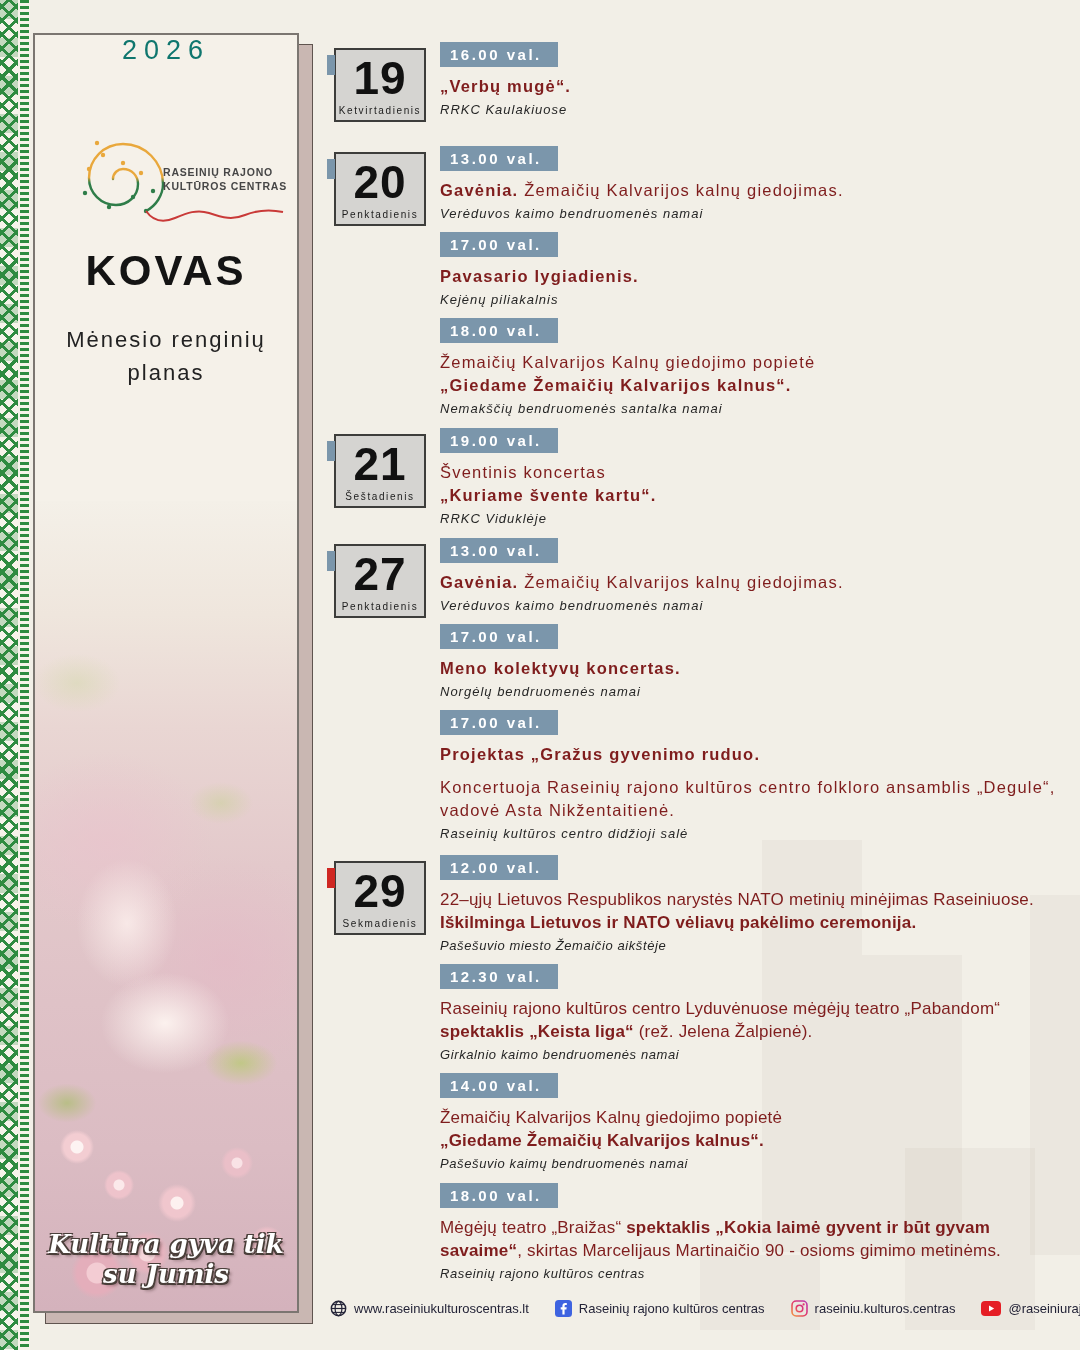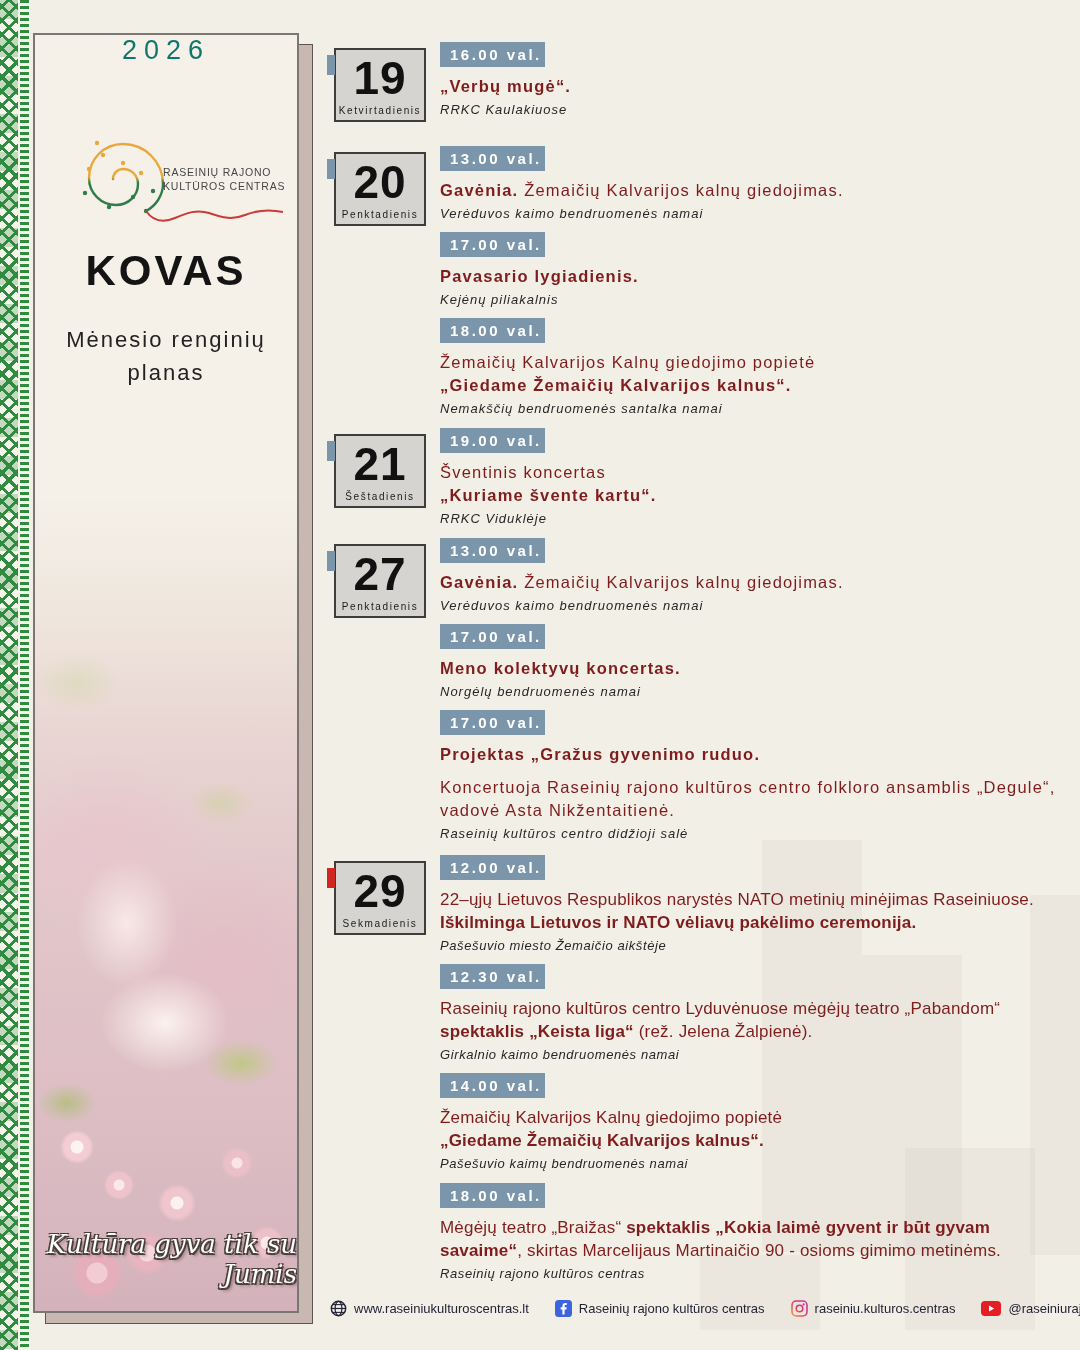--- a/index.html
+++ b/index.html
@@ -30,21 +30,21 @@
   .sidebar-card{
     position:absolute;left:33px;top:33px;width:262px;height:1276px;
     background:#f5f1e9;border:2px solid #7b7671;overflow:hidden;
   }
   .year{
     text-align:center;font-size:27px;letter-spacing:7px;
     color:#0f766e;font-weight:500;
   }
   .logo-row{position:absolute;left:10px;top:88px;width:246px;height:120px;}
   .logo-text{
-    position:absolute;left:118px;top:42px;font-size:10.5px;font-weight:400;
+    position:absolute;left:118px;top:42px;font-size:10.5px;font-weight:700;
     color:#464646;letter-spacing:.8px;line-height:14px;
   }
   .month{
     position:absolute;left:0;top:212px;width:100%;text-align:center;
     font-size:42px;font-weight:800;letter-spacing:3px;color:#141414;
   }
   .subtitle{
     position:absolute;left:21px;top:288px;width:220px;text-align:center;
     font-size:22px;letter-spacing:2px;line-height:33px;color:#222;font-weight:500;
   }
@@ -62,43 +62,43 @@
       radial-gradient(ellipse 72px 92px at 92px 422px, rgba(250,236,234,.9), rgba(250,236,234,0) 70%),
       radial-gradient(ellipse 52px 32px at 206px 562px, rgba(186,201,120,.8), rgba(0,0,0,0) 70%),
       radial-gradient(ellipse 42px 28px at 32px 602px, rgba(170,190,110,.7), rgba(0,0,0,0) 70%),
       radial-gradient(ellipse 46px 30px at 186px 302px, rgba(200,210,150,.5), rgba(0,0,0,0) 70%),
       radial-gradient(ellipse 62px 42px at 42px 182px, rgba(205,215,160,.4), rgba(0,0,0,0) 70%),
       radial-gradient(ellipse 142px 122px at 72px 342px, rgba(233,196,205,.75), rgba(0,0,0,0) 75%),
       radial-gradient(ellipse 162px 142px at 190px 462px, rgba(228,186,198,.7), rgba(0,0,0,0) 75%),
       linear-gradient(to bottom,#f4f0e8 0%,#efe6dd 14%,#e9d6d3 28%,#e3c9cb 45%,#dfc2c7 62%,#dbbcc3 80%,#d4b2bc 100%);
   }
   .slogan{
-    position:absolute;left:0;bottom:22px;width:100%;text-align:right;
-    font-family:"DejaVu Serif", serif;font-style:italic;font-weight:400;
+    position:absolute;left:0;bottom:22px;width:100%;text-align:center;
+    font-family:"DejaVu Serif", serif;font-style:italic;font-weight:700;
     font-size:26px;color:#fff;
     text-shadow:-1.5px -1.5px 0 #4a3f3a,1.5px -1.5px 0 #4a3f3a,-1.5px 1.5px 0 #4a3f3a,1.5px 1.5px 0 #4a3f3a,3px 3px 3px rgba(60,40,40,.45);
   }
   
   .wm{position:absolute;background:rgba(125,112,98,.055);}
   
   .events{position:absolute;left:334px;top:0;width:730px;}
   .day{position:absolute;left:0;width:730px;}
   .date-box{
     position:absolute;left:0;top:6px;width:88px;height:70px;
     background:#d5d4d1;border:2px solid #3d3d3b;text-align:center;
   }
   .date-num{font-size:46px;font-weight:800;line-height:1;margin-top:5px;letter-spacing:1px;color:#111;}
   .date-wd{font-size:10px;letter-spacing:1.6px;margin-top:4px;color:#1c1c1c;font-weight:500;}
   .date-tab{position:absolute;left:-9px;top:5px;width:8px;height:20px;background:#7b96ab;}
   .day-content{margin-left:106px;}
   .event{margin-bottom:8px;}
   .ev-time{
     display:inline-block;background:#7b96ab;color:#fff;
     font-size:15px;font-weight:700;letter-spacing:2.5px;
-    padding:4px 3px 4px 10px;margin-bottom:8px;
+    padding:4px 16px 4px 10px;margin-bottom:8px;
   }
   .ev-title{font-size:16.5px;line-height:23px;letter-spacing:1.2px;color:#7f1d1d;}
   .tight .ev-title{letter-spacing:.2px;font-size:17px;}
   .seg-b{font-weight:700;}
   .ev-para{margin-top:10px;}
   .venue{
     margin-top:2px;font-style:italic;font-size:13px;letter-spacing:1px;
     color:#262626;line-height:20px;
   }
   .tight .venue{letter-spacing:.6px;}

